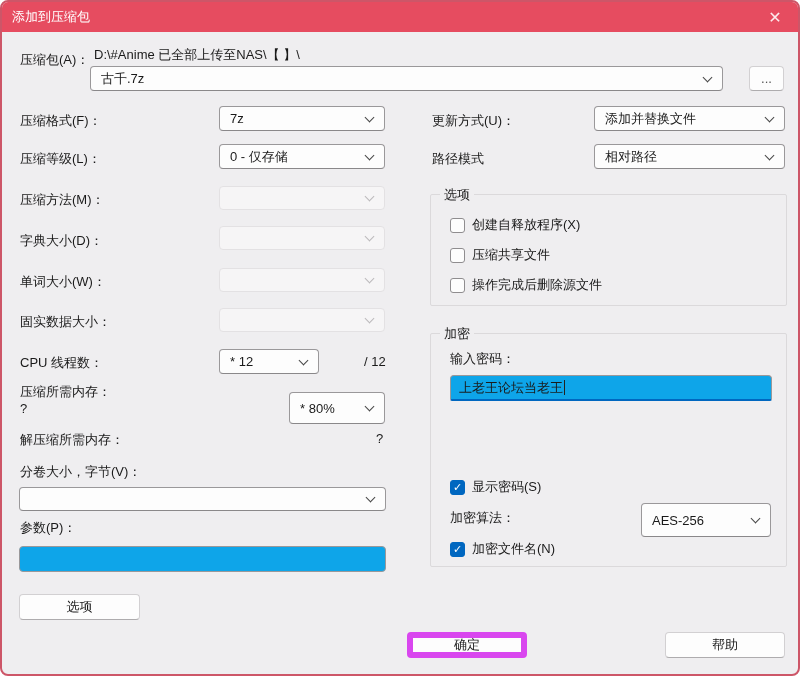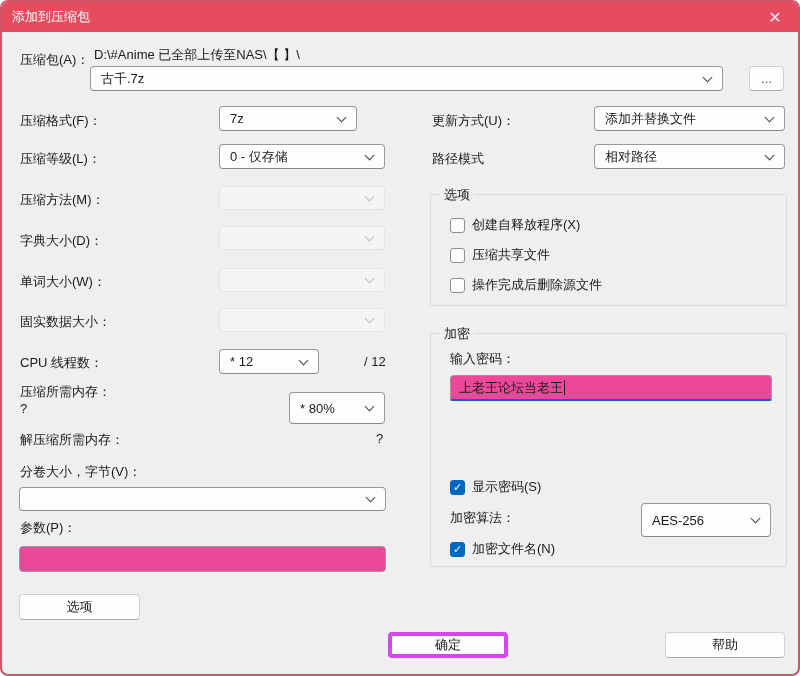--- a/index.html
+++ b/index.html
@@ -42,34 +42,34 @@
     width: 7px; height: 7px; margin-top: -5px;
     border-right: 1.4px solid #474747; border-bottom: 1.4px solid #474747;
     transform: rotate(45deg);
   }
   .combo.disabled {
     background: #f6f5f6; border-color: #e3e1e3; color: #9a989a;
   }
   .combo.disabled .chev { border-color: #bcbabc; }
 
   .textinput {
-    position: absolute; background: #ec4899;
+    position: absolute; background: #0ea5e9;
     border: 1px solid #9a989a; border-radius: 4px;
     display: flex; align-items: center; padding: 0 8px; overflow: hidden;
   }
   .textinput.focused { border-bottom: 2px solid #0067c0; border-radius: 4px 4px 2px 2px; }
   .caret { display: inline-block; width: 1px; height: 15px; background: #222; margin-left: 1px; }
 
   .btn {
     position: absolute; background: #fdfdfd;
     border: 1px solid #d2d0d2; border-bottom-color: #aeacae;
     border-radius: 4px; display: flex; align-items: center; justify-content: center;
     font-size: 13px; color: #1a1a1a; cursor: default;
   }
-  .btn.default { border: 4px solid #d946ef; }
+  .btn.default { border: 6px solid #d946ef; margin-left: 19px; }
 
   .groupbox {
     position: absolute; border: 1px solid #dbd9db; border-radius: 2px;
   }
   .groupbox .legend {
     position: absolute; top: -9px; left: 9px;
     background: #efeef0; padding: 0 4px; font-size: 13px; color: #1a1a1a;
     white-space: nowrap;
   }
 
@@ -101,21 +101,21 @@
   <span class="lbl" style="left:92px; top:44px;">D:\#Anime 已全部上传至NAS\【 】\</span>
   <div class="combo" style="left:88px; top:64px; width:633px; height:25px;">
     <span>古千.7z</span>
     <span class="chev"></span>
   </div>
   <div class="btn" style="left:747px; top:64px; width:35px; height:25px; color:#555;">
     <span>...</span>
   </div>
 
   <span class="lbl" style="left:18px; top:110px;">压缩格式(F)：</span>
-  <div class="combo" style="left:217px; top:104px; width:138px; height:25px;">
+  <div class="combo" style="left:217px; top:104px; width:166px; height:25px;">
     <span>7z</span>
     <span class="chev"></span>
   </div>
 
   <span class="lbl" style="left:18px; top:148px;">压缩等级(L)：</span>
   <div class="combo" style="left:217px; top:142px; width:166px; height:25px;">
     <span>0 - 仅存储</span>
     <span class="chev"></span>
   </div>
 

